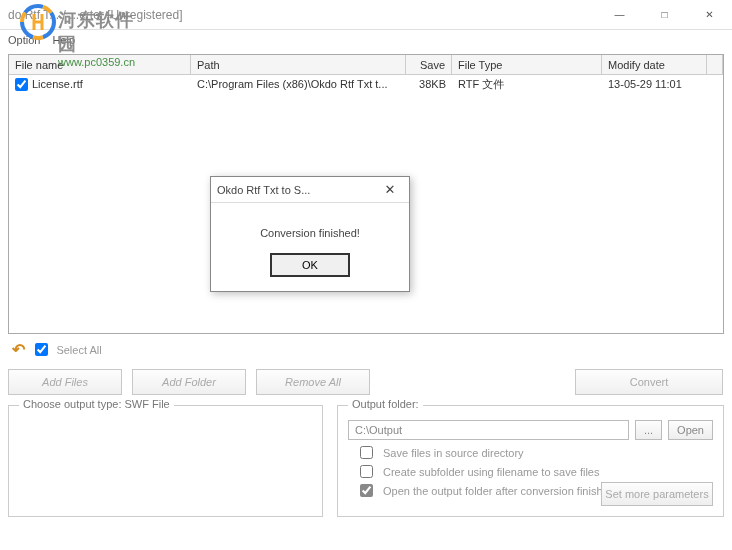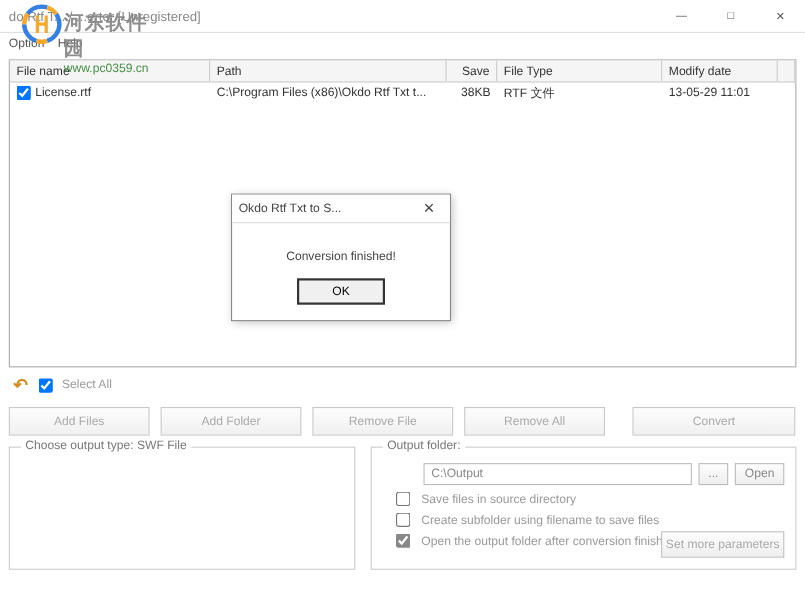--- a/index.html
+++ b/index.html
@@ -35,32 +35,32 @@
     .grid-cell { padding: 1px 6px; font-size: 11px; color: #333; overflow: hidden; white-space: nowrap; text-overflow: ellipsis; display: flex; align-items: center; }
     .grid-cell.col-size { justify-content: flex-end; }
     .chk { width: 13px; height: 13px; margin-right: 4px; }
     
     .toolbar { margin-top: 6px; display: flex; align-items: center; gap: 4px; font-size: 11px; color: #999; }
     .toolbar .arrow { color: #d68b1f; font-size: 16px; margin: 0 6px 0 4px; font-weight: bold; }
     .toolbar .chklbl { display: flex; align-items: center; gap: 4px; }
     
     .btnrow { margin-top: 10px; display: flex; gap: 10px; }
     .btn { background: linear-gradient(#fdfdfd, #f0f0f0); border: 1px solid #c8c8c8; padding: 6px 0; font-size: 11px; color: #aaa; text-align: center; cursor: default; }
-    .btn.small { width: 128px; }
+    .btn.small { width: 114px; font-style: italic; }
     .btn.convert { width: 148px; margin-left: auto; margin-right: 1px; }
     
     .bottom-panels { margin-top: 10px; display: flex; gap: 14px; }
     .panel { border: 1px solid #ccc; padding: 8px 10px 10px 10px; position: relative; }
     .panel-label { position: absolute; top: -8px; left: 10px; background: #fff; padding: 0 4px; font-size: 11px; color: #777; }
     .panel-left { width: 315px; height: 112px; }
     .panel-right { flex: 1; height: 112px; }
     
     .output-type-field { border: 1px solid #bbb; padding: 4px 6px; font-size: 11px; color: #555; margin-top: 8px; background: #fff; }
     
-    .output-folder-row { display: flex; gap: 6px; align-items: flex-end; margin-top: 6px; margin-left: 37px; }
+    .output-folder-row { display: flex; gap: 6px; align-items: flex-end; margin-top: 6px; }
     .output-folder-input { flex: 1; border: 1px solid #bbb; padding: 3px 6px; font-size: 11px; color: #888; background: #fff; }
     .smallbtn { border: 1px solid #bbb; background: linear-gradient(#fdfdfd,#eee); padding: 3px 8px; font-size: 11px; color: #888; }
     
     .opt-row { display: flex; align-items: center; gap: 6px; margin-top: 6px; font-size: 11px; color: #999; padding-left: 12px; }
     .opt-row .chk { accent-color: #888; }
     .set-more { margin-left: auto; width: 112px; border: 1px solid #c0c0c0; background: linear-gradient(#fdfdfd,#eee); padding: 5px 0; font-size: 11px; color: #aaa; text-align: center; position: absolute; right: 10px; bottom: 10px; }
     
     
     .dialog { position: absolute; top: 176px; left: 210px; width: 200px; background: #fff; border: 1px solid #888; box-shadow: 2px 2px 8px rgba(0,0,0,0.25); z-index: 100; }
     .dialog-title { height: 26px; background: #fff; border-bottom: 1px solid #ddd; display: flex; align-items: center; padding: 0 6px; font-size: 11px; color: #444; }
@@ -130,21 +130,20 @@
     <span class="arrow">↶</span>
     <label class="chklbl">
       <input type="checkbox" class="chk" checked="" style="">
       <span>Select All</span>
     </label>
   </div>
 
   <div class="btnrow">
     <div class="btn small">Add Files</div>
     <div class="btn small">Add Folder</div>
-    <div class="btn small">Remove File</div>
     <div class="btn small">Remove All</div>
     <div class="btn convert">Convert</div>
   </div>
 
   <div class="bottom-panels">
     <div class="panel panel-left">
       <div class="panel-label">Choose output type:  SWF File</div>
     </div>
     <div class="panel panel-right">
       <div class="panel-label">Output folder:</div>

